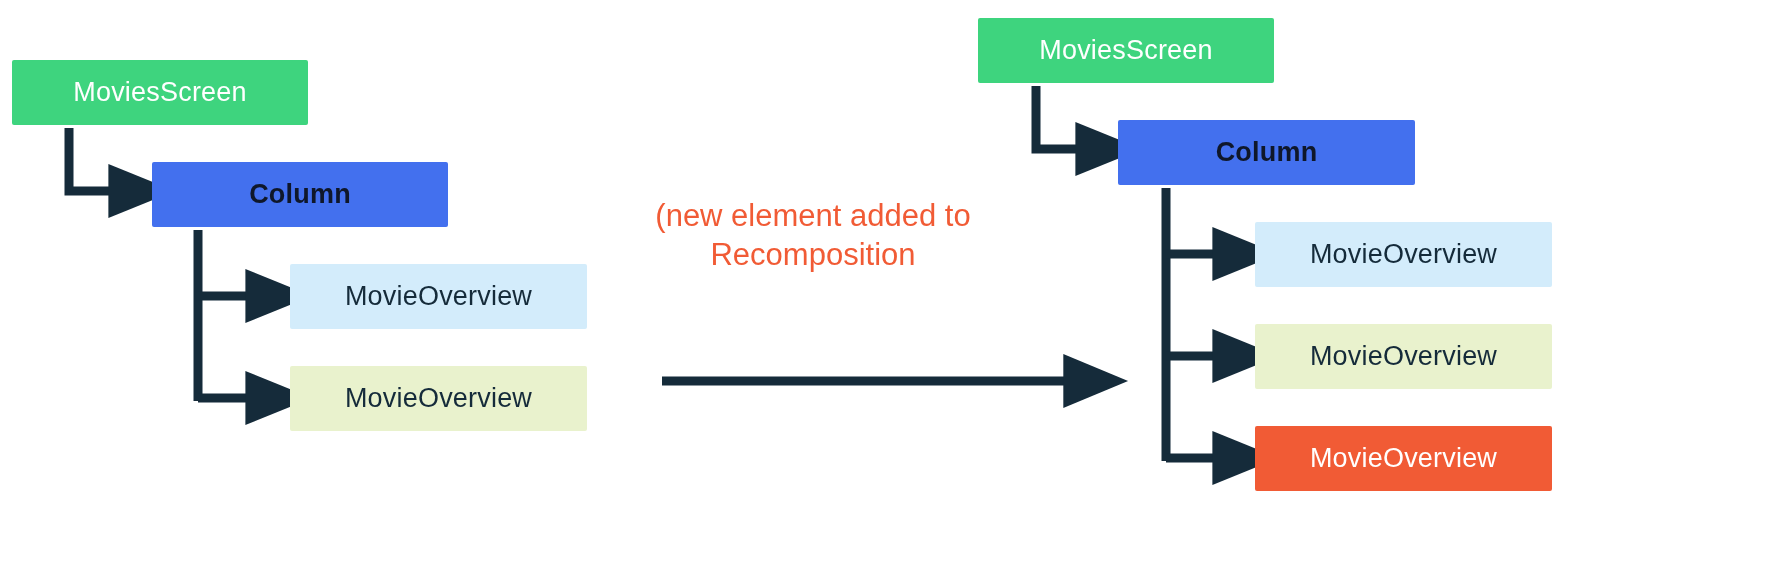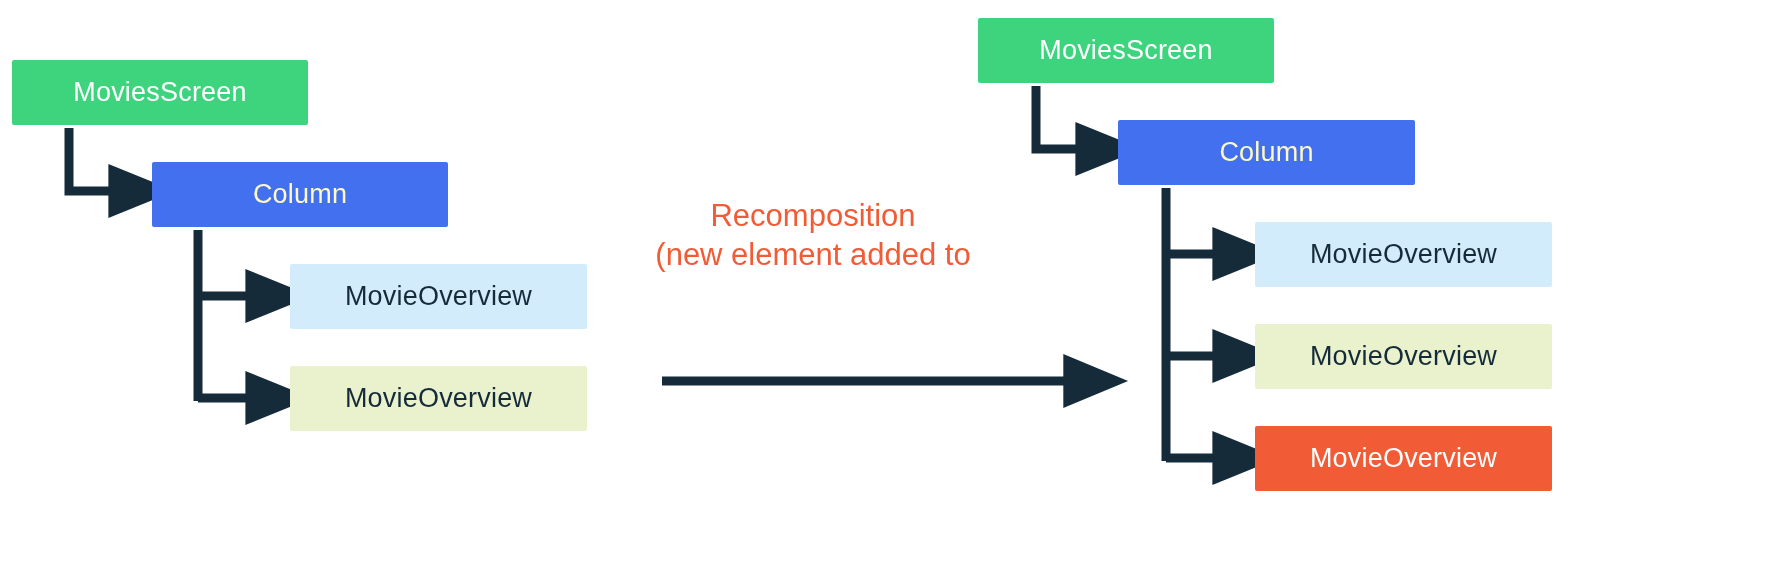--- a/index.html
+++ b/index.html
@@ -25,21 +25,21 @@
     display: flex;
     align-items: center;
     justify-content: center;
     font-size: 27px;
     line-height: 1.1;
     letter-spacing: 0.2px;
     white-space: nowrap;
     font-family: "Liberation Sans", sans-serif;
   }
   .node-green   { background: #3ed47e; color: #ffffff; }
-  .node-blue    { background: #4370ee; color: #fef9c3; }
+  .node-blue    { background: #4370ee; color: #0f172a; font-weight: bold; }
   .node-lblue   { background: #d3ecfb; color: #152b3a; }
   .node-lyellow { background: #e9f2cd; color: #152b3a; }
   .node-orange  { background: #f15b35; color: #ffffff; }
 
   .edge-svg {
     position: absolute;
     left: 0;
     top: 0;
     width: 1779px;
     height: 584px;
@@ -116,22 +116,22 @@
 
   <div class="node node-green" style="left:12px; top:60px; width:296px; height:65px;">MoviesScreen</div>
 
   <div class="node node-blue" style="left:152px; top:162px; width:296px; height:65px;">Column</div>
 
   <div class="node node-lblue" style="left:290px; top:264px; width:297px; height:65px;">MovieOverview</div>
 
   <div class="node node-lyellow" style="left:290px; top:366px; width:297px; height:65px;">MovieOverview</div>
 
   <div class="caption" style="left:640px; top:196px; width:346px;">
+    <span class="cap-line">(new element added to</span>
     <span class="cap-line">Recomposition</span>
-    <span class="cap-line">(new element added to</span>
   </div>
 
   <div class="node node-green" style="left:978px; top:18px; width:296px; height:65px;">MoviesScreen</div>
 
   <div class="node node-blue" style="left:1118px; top:120px; width:297px; height:65px;">Column</div>
 
   <div class="node node-lblue" style="left:1255px; top:222px; width:297px; height:65px;">MovieOverview</div>
 
   <div class="node node-lyellow" style="left:1255px; top:324px; width:297px; height:65px;">MovieOverview</div>
 

